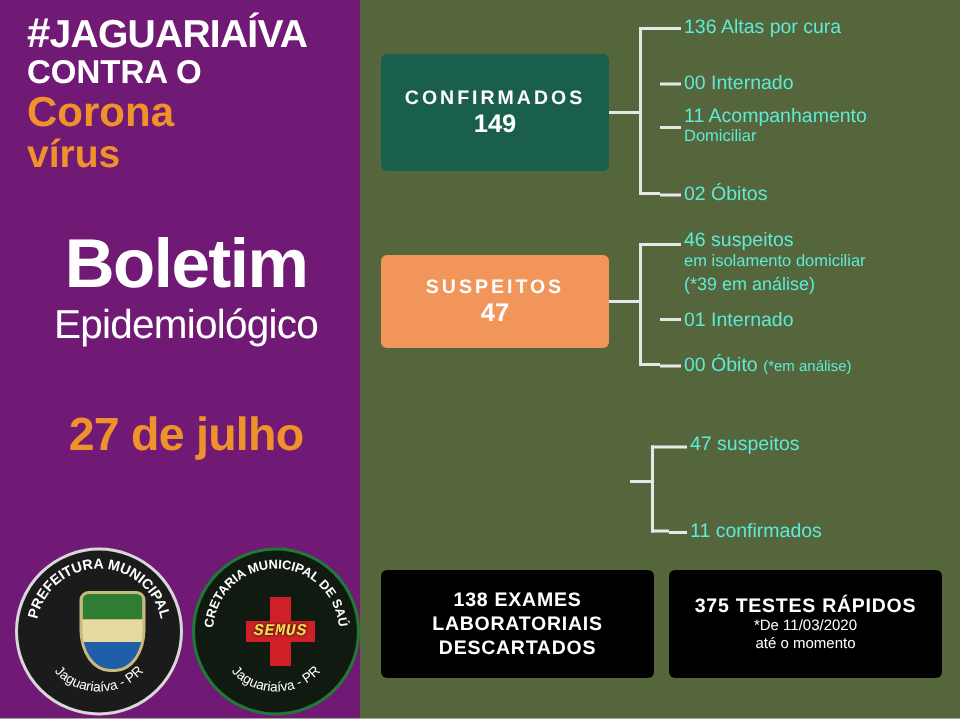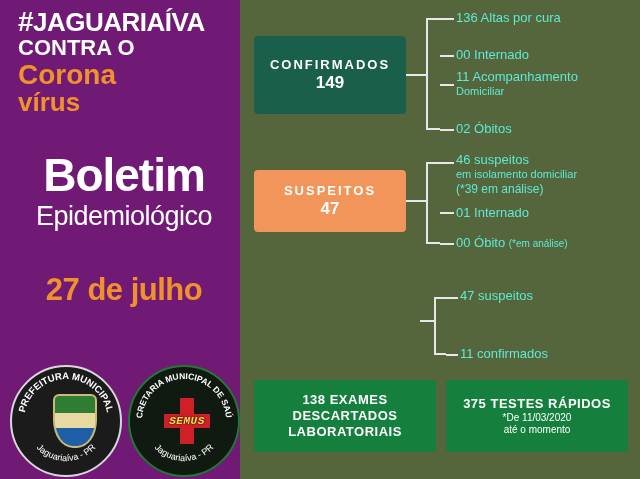--- a/index.html
+++ b/index.html
@@ -247,21 +247,21 @@
     box-sizing: border-box;
   }
   .stub {
     position: absolute;
     border-top: 2px solid #e7e7e7;
     height: 0;
   }
   
   .bottom-box {
     position: absolute;
-    background: #15803d;
+    background: #000000;
     border-radius: 4px;
     color: #ffffff;
     text-align: center;
     display: flex;
     flex-direction: column;
     align-items: center;
     justify-content: center;
     padding: 6px 4px;
     box-sizing: border-box;
   }
@@ -400,22 +400,22 @@
     <div class="stub" style="left:180px; top:320px; width:14px;"></div>
     <div class="bracket" style="left:194px; top:297px; width:12px; height:58px;"></div>
     <div class="stub" style="left:206px; top:297px; width:12px;"></div>
     <div class="stub" style="left:206px; top:354px; width:12px;"></div>
 
     <div class="item-text" style="left:220px; top:288px;">47 suspeitos</div>
     <div class="item-text" style="left:220px; top:346px;">11 confirmados</div>
 
     <div class="bottom-box" id="box-exames">
       <div class="bb-line">138 EXAMES</div>
+      <div class="bb-line">LABORATORIAIS</div>
       <div class="bb-line">DESCARTADOS</div>
-      <div class="bb-line">LABORATORIAIS</div>
     </div>
 
     <div class="bottom-box" id="box-testes">
       <div class="bb-line">375 TESTES RÁPIDOS</div>
       <div class="bb-small">*De 11/03/2020</div>
       <div class="bb-small">até  o momento</div>
     </div>
   </div>
 </div>
 

